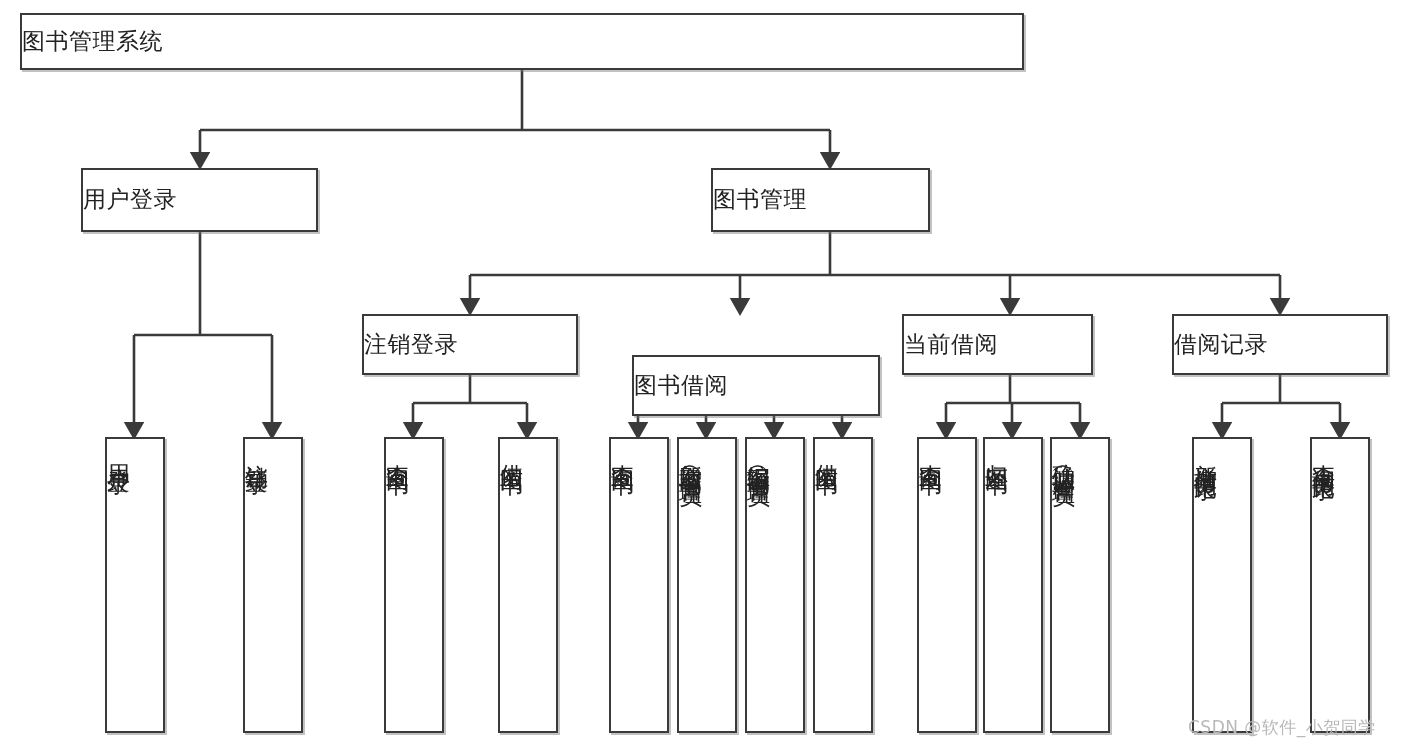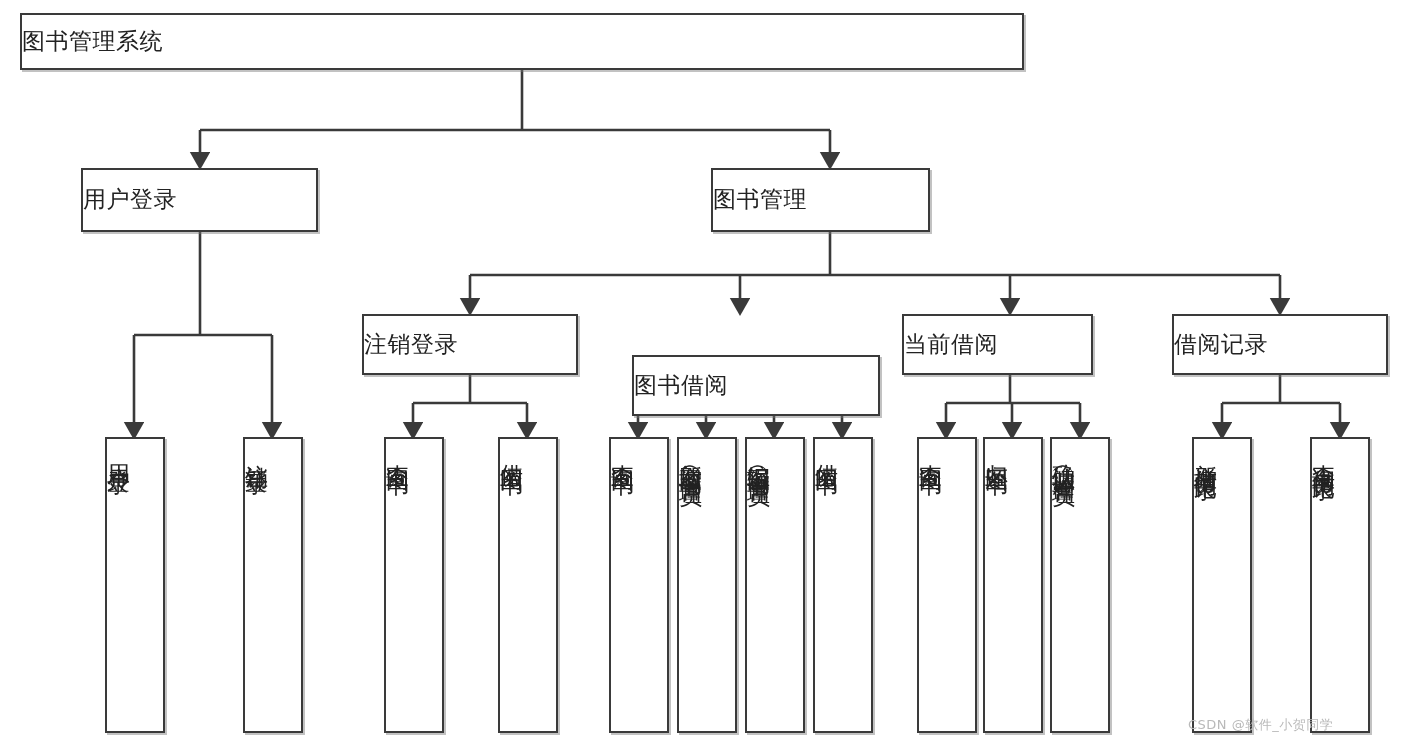--- a/index.html
+++ b/index.html
@@ -60,21 +60,21 @@
     text-orientation: upright;
     font-size: 23px;
     letter-spacing: 3px;
     line-height: 1.0;
     white-space: nowrap;
   }
   .watermark {
     position: absolute;
     left: 1188px;
     top: 716px;
-    font-size: 13px;
+    font-size: 17px;
     color: #b9b9b9;
     letter-spacing: 0.5px;
     white-space: nowrap;
     font-family: "DejaVu Sans", "Liberation Sans", sans-serif;
   }
 </style>
 </head>
 <body>
 
 <div id="diagram-root">

